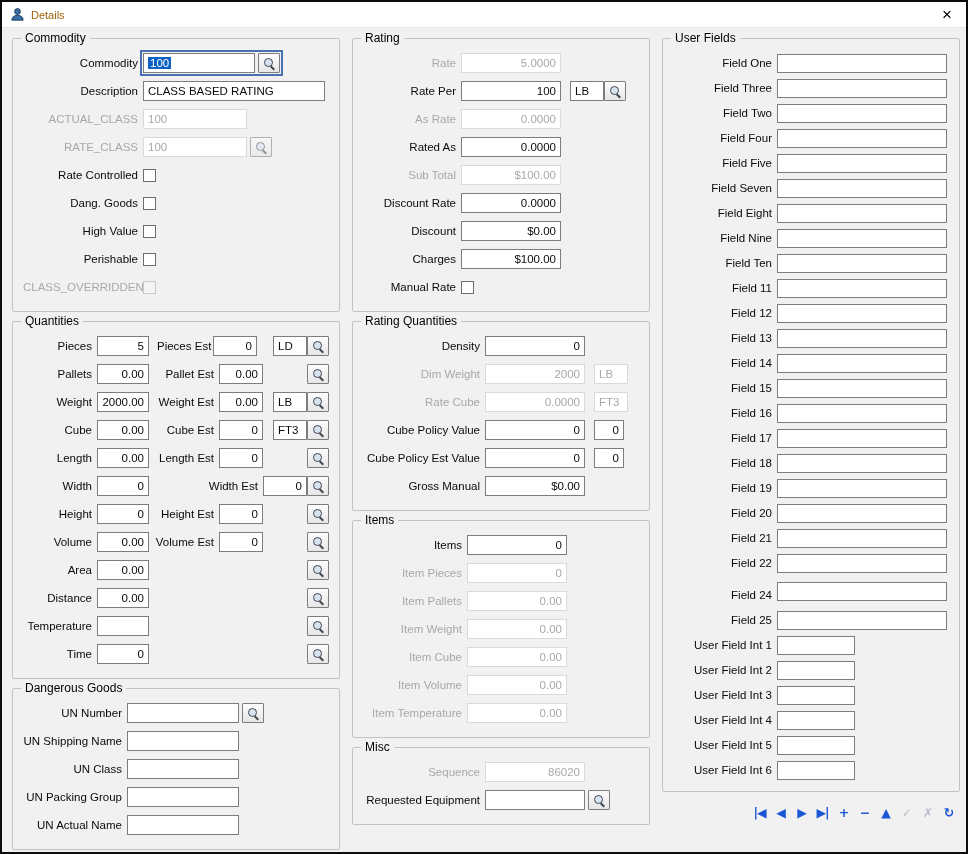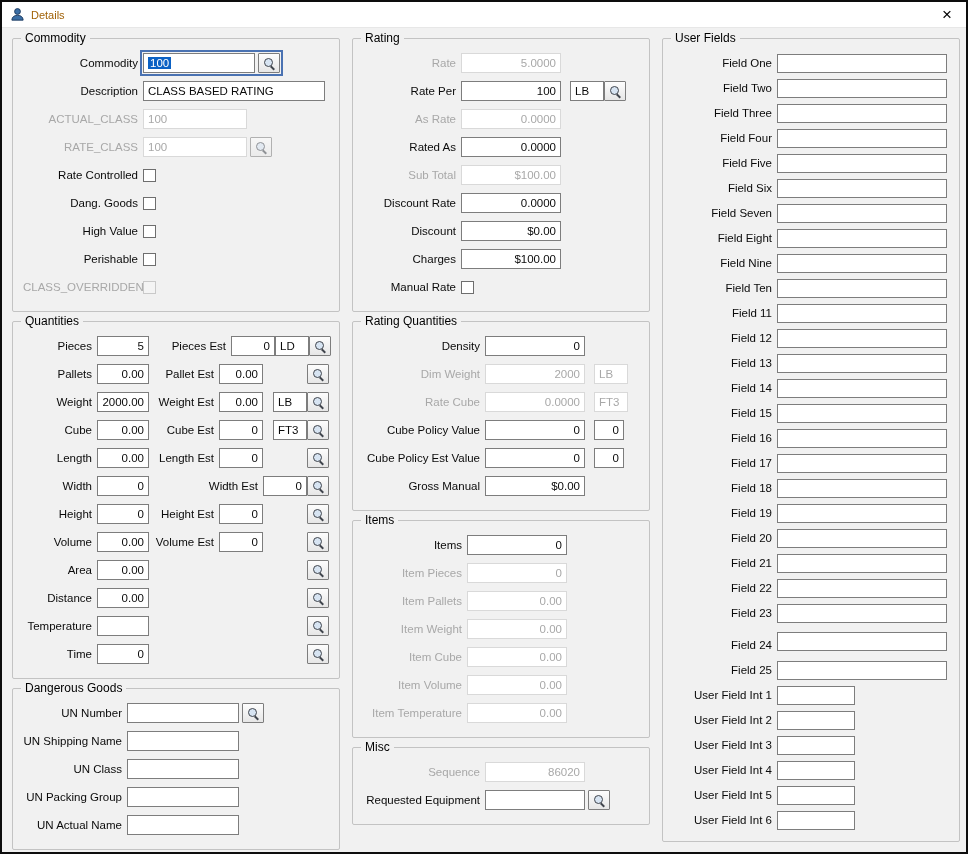--- a/index.html
+++ b/index.html
@@ -124,21 +124,21 @@
           </div>
       </div>
       <div class="group">
         <span class="gtitle">Quantities</span>
         <div id="rows-quantities">
             <div class="frow">
               <span class="lbl" style="width: 74px;">Pieces</span>
               <span class="fld right" style="width: 52px;">
                 <span class="val">5</span>
               </span>
-              <span class="lbl" style="width: 82px;">Pieces Est</span>
+              <span class="lbl" style="width: 56px; margin-left: 8px;">Pieces Est</span>
               <span class="fld right" style="width: 44px;">
                 <span class="val">0</span>
               </span>
               <span class="trail auto">
                 <span class="unit">
                   <span class="val">LD</span>
                 </span>
                 <span class="lookup">
                   <i class="mag"></i>
                 </span>
@@ -545,50 +545,44 @@
       <div class="group tight">
         <span class="gtitle">User Fields</span>
         <div id="rows-userfields">
             <div class="frow">
               <span class="lbl" style="width: 104px;">Field One</span>
               <span class="fld" style="width: 170px;">
                 <span class="val"></span>
               </span>
             </div>
             <div class="frow">
+              <span class="lbl" style="width: 104px;">Field Three</span>
+              <span class="fld" style="width: 170px;">
+                <span class="val"></span>
+              </span>
+            </div>
+            <div class="frow">
               <span class="lbl" style="width: 104px;">Field Two</span>
               <span class="fld" style="width: 170px;">
                 <span class="val"></span>
               </span>
             </div>
             <div class="frow">
-              <span class="lbl" style="width: 104px;">Field Three</span>
-              <span class="fld" style="width: 170px;">
-                <span class="val"></span>
-              </span>
-            </div>
-            <div class="frow">
               <span class="lbl" style="width: 104px;">Field Four</span>
               <span class="fld" style="width: 170px;">
                 <span class="val"></span>
               </span>
             </div>
             <div class="frow">
               <span class="lbl" style="width: 104px;">Field Five</span>
               <span class="fld" style="width: 170px;">
                 <span class="val"></span>
               </span>
             </div>
             <div class="frow">
-              <span class="lbl" style="width: 104px;">Field Six</span>
-              <span class="fld" style="width: 170px;">
-                <span class="val"></span>
-              </span>
-            </div>
-            <div class="frow">
               <span class="lbl" style="width: 104px;">Field Seven</span>
               <span class="fld" style="width: 170px;">
                 <span class="val"></span>
               </span>
             </div>
             <div class="frow">
               <span class="lbl" style="width: 104px;">Field Eight</span>
               <span class="fld" style="width: 170px;">
                 <span class="val"></span>
               </span>
@@ -666,26 +660,20 @@
               </span>
             </div>
             <div class="frow">
               <span class="lbl" style="width: 104px;">Field 21</span>
               <span class="fld" style="width: 170px;">
                 <span class="val"></span>
               </span>
             </div>
             <div class="frow">
               <span class="lbl" style="width: 104px;">Field 22</span>
-              <span class="fld" style="width: 170px;">
-                <span class="val"></span>
-              </span>
-            </div>
-            <div class="frow">
-              <span class="lbl" style="width: 104px;">Field 23</span>
               <span class="fld" style="width: 170px;">
                 <span class="val"></span>
               </span>
             </div>
             <div class="frow">
               <span class="lbl" style="width: 104px; margin-top: 7px;">Field 24</span>
               <span class="fld" style="width: 170px;">
                 <span class="val"></span>
               </span>
             </div>

